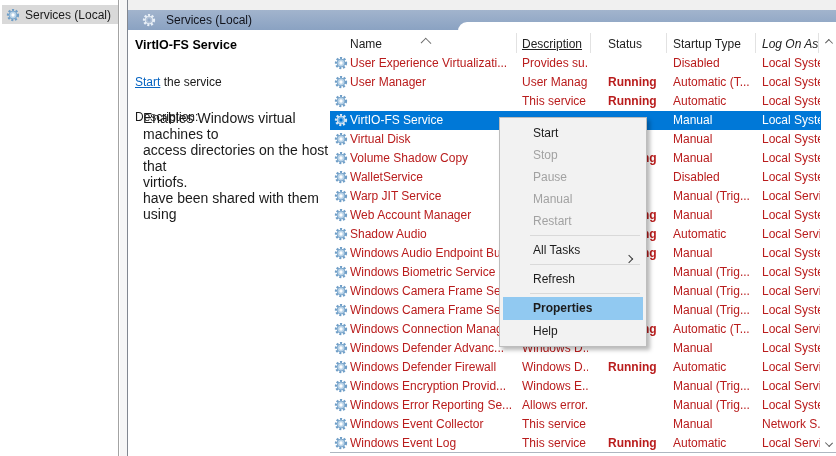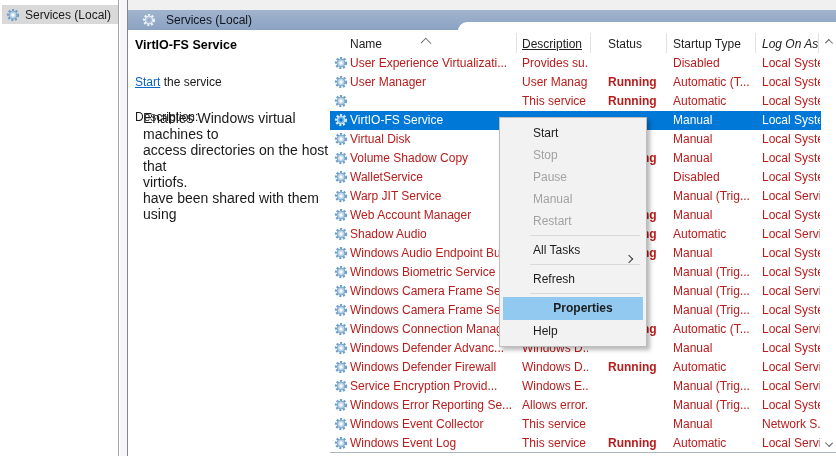--- a/index.html
+++ b/index.html
@@ -77,21 +77,21 @@
 
   
   #context-menu {
     left:499px; top:117px; width:148px; z-index:10;
     background:#f2f2f2; border:1px solid #bdbdbd;
     box-shadow:3px 3px 4px rgba(0,0,0,0.28);
     padding:4px 0; font-size:12px;
   }
   .menu-item { position:relative; height:22px; line-height:22px; padding-left:33px; color:#1c1c1c; white-space:nowrap; }
   .menu-item.disabled { color:#a2a2a2; }
-  .menu-item.highlighted { background:#91c9f1; font-weight:bold; margin:0 3px; padding-left:20px; height:23px; line-height:23px;text-align:center; }
+  .menu-item.highlighted { background:#91c9f1; font-weight:bold; margin:0 3px; padding-left:30px; height:23px; line-height:23px; }
   .menu-sep { height:1px; background:#d9d9d9; margin:3px 6px 3px 30px; }
   .submenu-arrow { position:absolute; right:14px; top:8px; }
 </style>
 </head>
 <body>
 
 <div class="abs" id="left-panel">
   <div class="abs" id="tree-item">
     <span class="gear">
         <svg viewBox="0 0 24 24" width="14" height="14">
@@ -382,21 +382,21 @@
       <span class="cell c-logon">Local Servi</span>
     </div>
     <div class="row">
       <span class="gear">
         <svg viewBox="0 0 24 24" width="14" height="14">
           <circle cx="12" cy="12" r="8.2" fill="none" stroke="#6f9ec7" stroke-width="4.6" stroke-dasharray="3.4 2.6"></circle>
           <circle cx="12" cy="12" r="6.8" fill="#b9d3e8" stroke="#6f9ec7" stroke-width="1.4"></circle>
           <circle cx="12" cy="12" r="2.8" fill="#ffffff"></circle>
         </svg>
       </span>
-      <span class="cell c-name">Service Encryption Provid...</span>
+      <span class="cell c-name">Windows Encryption Provid...</span>
       <span class="cell c-desc">Windows E...</span>
       <span class="cell c-status"></span>
       <span class="cell c-startup">Manual (Trig...</span>
       <span class="cell c-logon">Local Servi</span>
     </div>
     <div class="row">
       <span class="gear">
         <svg viewBox="0 0 24 24" width="14" height="14">
           <circle cx="12" cy="12" r="8.2" fill="none" stroke="#6f9ec7" stroke-width="4.6" stroke-dasharray="3.4 2.6"></circle>
           <circle cx="12" cy="12" r="6.8" fill="#b9d3e8" stroke="#6f9ec7" stroke-width="1.4"></circle>

